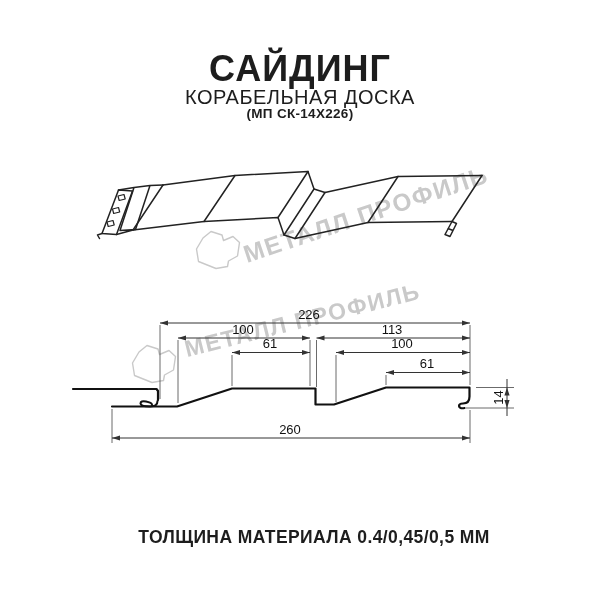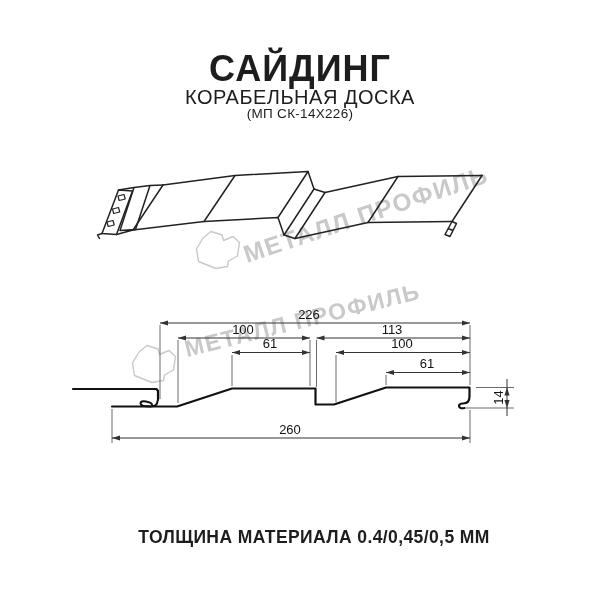--- a/index.html
+++ b/index.html
@@ -1,21 +1,21 @@
 <!DOCTYPE html>
 <html><head>
 <meta charset="utf-8">
 <style>
   html,body{margin:0;padding:0;background:#fff;}
   .page{position:relative;width:600px;height:600px;background:#ffffff;overflow:hidden;
         font-family:"Liberation Sans", sans-serif;}
   .hdr{position:absolute;left:0;width:600px;text-align:center;color:#1d1d1d;}
   .title{top:48px;font-size:36px;font-weight:800;letter-spacing:1px;}
   .subtitle{top:86px;font-size:20px;font-weight:400;letter-spacing:.5px;}
-  .code{top:106px;font-size:13.5px;font-weight:400;letter-spacing:.3px;}
+  .code{top:106px;font-size:13.5px;font-weight:700;letter-spacing:.3px;}
   .footer{position:absolute;top:527px;left:0;width:600px;text-align:center;
           font-size:17.5px;font-weight:700;letter-spacing:.4px;color:#1d1d1d;margin-left:14px;}
   svg.stage{position:absolute;left:0;top:0;}
   .dimtxt{font-family:"Liberation Sans", sans-serif;font-size:13px;fill:#111;}
   .wmtxt{font-family:"Liberation Sans", sans-serif;font-weight:700;fill:#c9c9c9;letter-spacing:1.5px;}
 </style>
 </head>
 <body>
 
 <div class="page">

